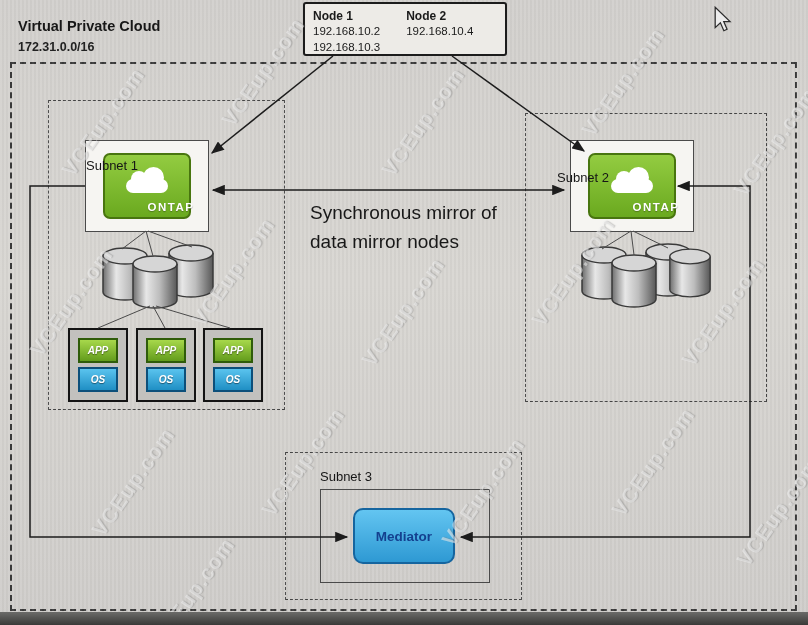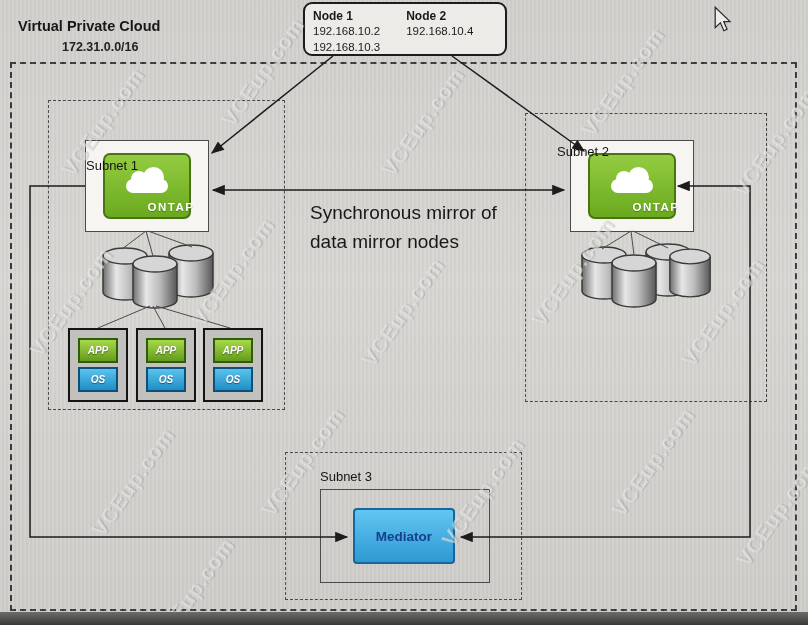--- a/index.html
+++ b/index.html
@@ -10,25 +10,25 @@
   }
   .canvas::before{
     content:"";position:absolute;inset:0;pointer-events:none;
     background:repeating-linear-gradient(90deg,rgba(255,255,255,.05) 0 2px,rgba(0,0,0,.025) 2px 4px);
     z-index:1;
   }
   .dashed{position:absolute;border:2px dashed #3a3a3a;background:transparent;}
   .thin-dashed{position:absolute;border:1.5px dashed #454545;background:transparent;}
 
   .vpc-title{position:absolute;left:18px;top:18px;font-size:14.5px;font-weight:700;color:#171717;z-index:5;}
-  .vpc-cidr{position:absolute;left:18px;top:40px;font-size:12.5px;font-weight:600;color:#222;z-index:5;margin-left:44px;}
+  .vpc-cidr{position:absolute;left:18px;top:40px;font-size:12.5px;font-weight:600;color:#222;z-index:5;}
 
   .nodebox{
     position:absolute;left:303px;top:2px;width:204px;height:54px;box-sizing:border-box;
-    background:#edebe7;border:2px solid #1c1c1c;border-radius:9px;
+    background:#edebe7;border:2px solid #1c1c1c;border-radius:3px;
     display:flex;gap:26px;padding:4px 8px;font-size:11.5px;z-index:6;line-height:1.35;
   }
   .nodebox .nlabel{font-weight:bold;font-size:12px;}
 
   .subnet-label{position:absolute;font-size:13px;color:#161616;z-index:6;}
 
   .ontap-frame{
     position:absolute;width:122px;height:90px;background:#f6f5f2;border:1px solid #4a4a4a;
     display:flex;align-items:center;justify-content:center;z-index:5;
   }
@@ -55,21 +55,21 @@
     font-size:10px;font-weight:bold;font-style:italic;color:#fff;
     text-shadow:0 1px 1px rgba(0,0,0,.45);box-sizing:border-box;
   }
   .chip.app{background:linear-gradient(180deg,#a7d84b,#639c1c);border:2px solid #2f5c0a;}
   .chip.os{background:linear-gradient(180deg,#5ac3ee,#1f8fc4);border:2px solid #0c4f7a;}
 
   .synctext{position:absolute;left:310px;top:198px;font-size:19px;line-height:1.55;color:#181818;z-index:6;}
 
   .inner-solid{position:absolute;border:1.5px solid #4a4a4a;background:transparent;z-index:5;}
   .mediator{
-    position:absolute;left:353px;top:508px;width:102px;height:56px;border-radius:4px;box-sizing:border-box;
+    position:absolute;left:353px;top:508px;width:102px;height:56px;border-radius:10px;box-sizing:border-box;
     background:linear-gradient(180deg,#63c5f1,#2e99d3);border:2px solid #15659f;
     display:flex;align-items:center;justify-content:center;
     font-weight:bold;font-size:13.5px;color:#14408f;z-index:7;
   }
 
   .arrows{position:absolute;left:0;top:0;z-index:10;pointer-events:none;}
   .cursor{position:absolute;left:712px;top:6px;z-index:60;}
   .band{position:absolute;left:0;right:0;bottom:0;height:13px;background:linear-gradient(180deg,#6b6b69,#3a3a38);z-index:45;}
 
   .wm{
@@ -141,21 +141,21 @@
   <div class="stack" style="left:136px;top:328px;">
     <div class="chip app">APP</div>
     <div class="chip os">OS</div>
   </div>
   <div class="stack" style="left:203px;top:328px;">
     <div class="chip app">APP</div>
     <div class="chip os">OS</div>
   </div>
 
   <div class="thin-dashed" style="left:525px;top:113px;width:240px;height:287px;"></div>
-  <div class="subnet-label" style="left:557px;top:112px;margin-top:32px;">Subnet 2</div>
+  <div class="subnet-label" style="left:557px;top:138px;margin-top:32px;">Subnet 2</div>
 
   <div class="ontap-frame" style="left:570px;top:140px;">
     <div class="ontap-chip">
       <div class="cloud"></div>
       <div class="ontap-label">ONTAP</div>
     </div>
   </div>
 
   <svg class="disk" style="left:580px;top:245px" width="48" height="56" viewBox="0 0 48 56">
     <path d="M2 10 v36 c0 4.4 9.8 8 22 8 s22 -3.6 22 -8 V10" fill="url(#cylg)" stroke="#3a3a3a" stroke-width="1.5"></path>

